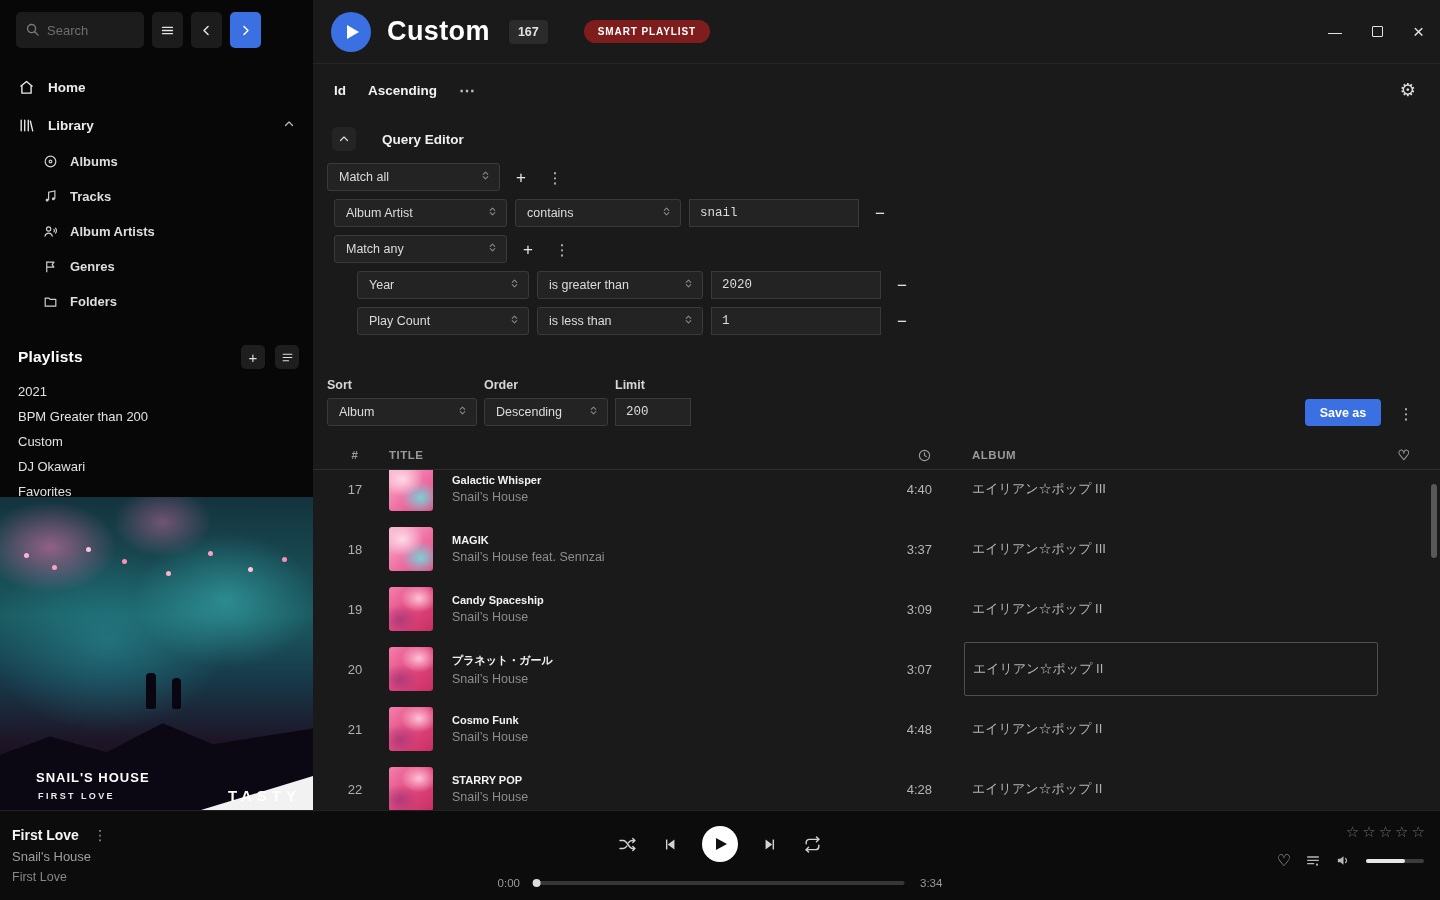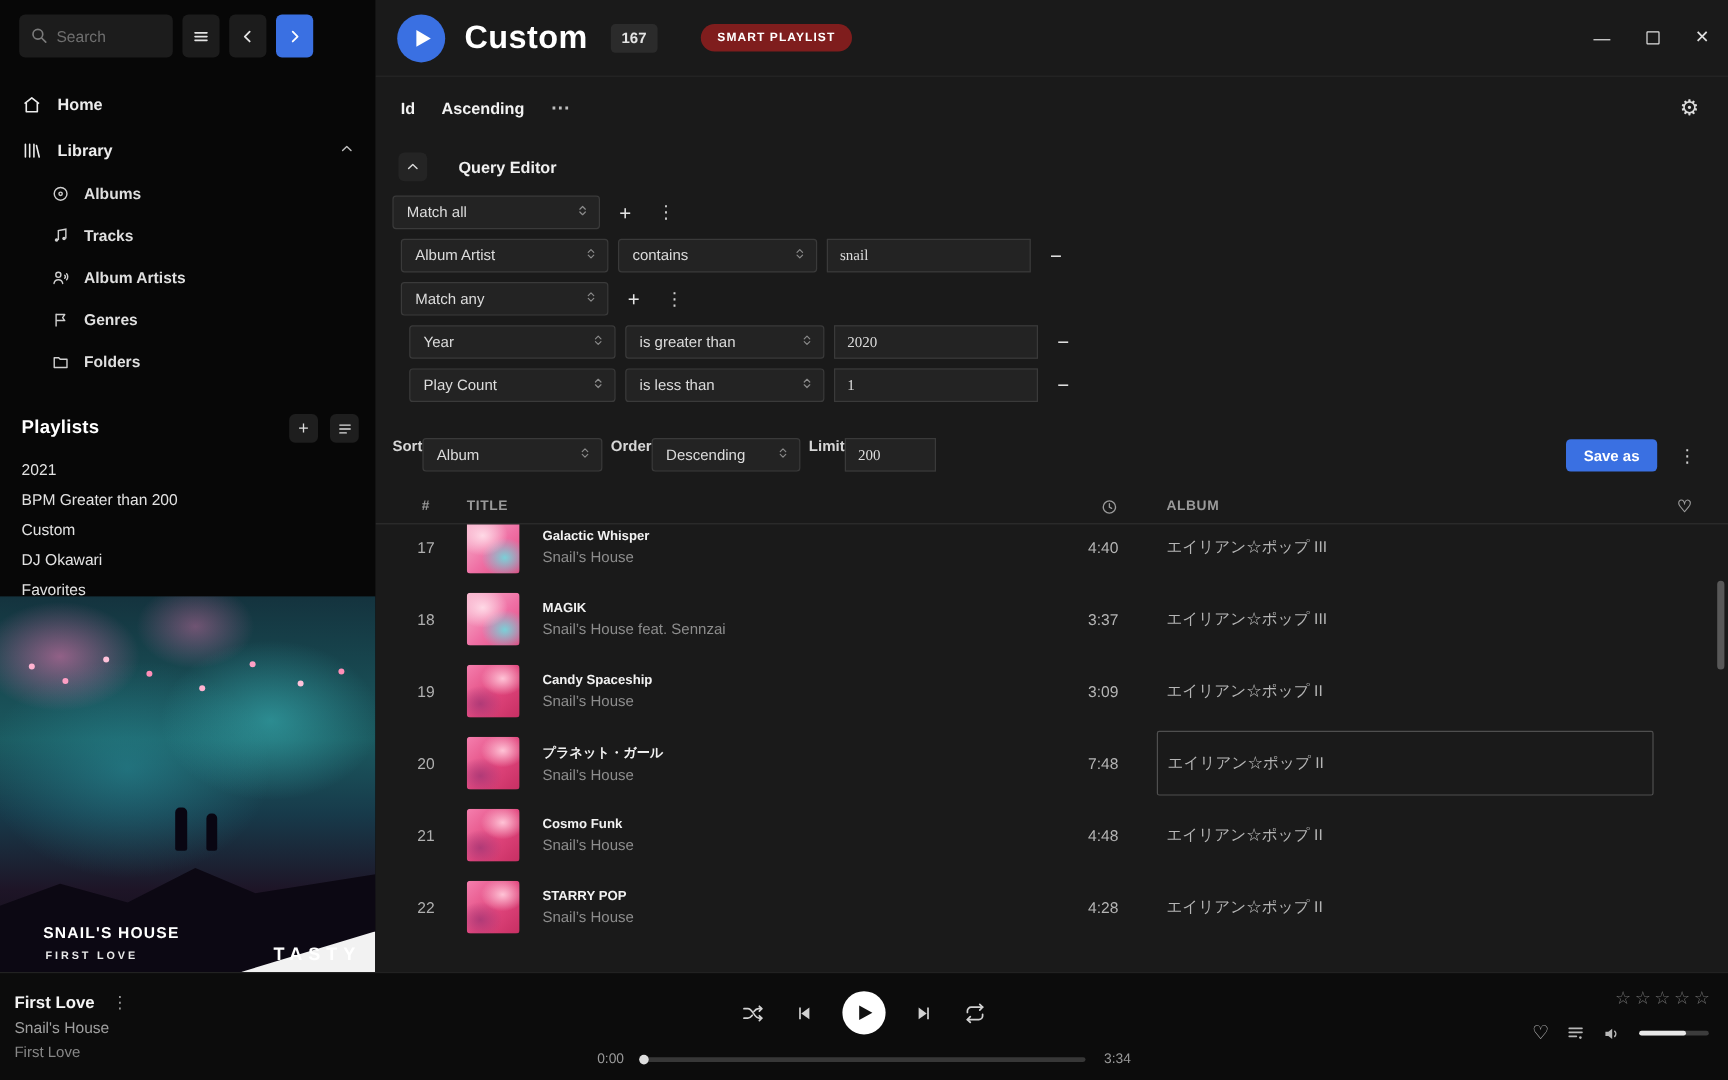--- a/index.html
+++ b/index.html
@@ -69,29 +69,29 @@
   .sort-toolbar .tb { font-size:13.5px; font-weight:700; color:#f2f2f2; cursor:pointer; }
   .tb-more { color:#bdbdbd; font-size:16px; font-weight:700; cursor:pointer; }
   .tb-gear { margin-left:auto; font-size:18px; color:#dcdcdc; cursor:pointer; }
 
   .qe-head { display:flex; align-items:center; gap:26px; margin:11px 0 0 19px; height:24px; }
   .collapse-btn { width:24px; height:24px; border:none; border-radius:5px; background:#242424; color:#d8d8d8; display:flex; align-items:center; justify-content:center; cursor:pointer; }
   .qe-title { font-size:13.5px; font-weight:700; color:#f0f0f0; }
 
   .qe-rows { margin-top:12px; }
   .qe-row { display:flex; align-items:center; gap:8px; margin-bottom:8px; }
-  .ind0 { margin-left:14px; } .ind1 { margin-left:21px; } .ind2 { margin-left:28px; }
+  .ind0 { margin-left:14px; } .ind1 { margin-left:21px; } .ind2 { margin-left:44px; }
   .select { height:28px; background:#232323; border:1px solid #3a3a3a; border-radius:3px; display:flex; align-items:center; justify-content:space-between; padding:0 8px 0 11px; font-size:12.5px; color:#dcdcdc; cursor:pointer; }
   .select .updown { color:#8a8a8a; }
-  .text-input { height:28px; background:#232323; border:1px solid #3a3a3a; border-radius:0; color:#dcdcdc; font-size:12.5px; padding:0 10px; outline:none; font-family:Liberation Serif, serif; }
+  .text-input { height:28px; background:#232323; border:1px solid #3a3a3a; border-radius:0; color:#dcdcdc; font-size:12.5px; padding:0 10px; outline:none; font-family:Liberation Mono, monospace; }
   .icon-btn { min-width:26px; height:26px; border:none; border-radius:4px; background:transparent; color:#e6e6e6; font-size:17px; display:flex; align-items:center; justify-content:center; cursor:pointer; line-height:1; }
   .icon-btn.dots { font-size:15px; color:#cfcfcf; }
 
   .sort-row { display:flex; align-items:flex-end; margin:30px 0 0 0; padding:0 21px 0 14px; }
-  .grp { display:flex; flex-direction:row; }
+  .grp { display:flex; flex-direction:column;margin-top:13px; }
   .grp + .grp { margin-left:7px; }
   .grp-label { font-size:12.5px; font-weight:600; color:#d6d6d6; margin-bottom:6px; }
   .save-btn { margin-left:auto; width:76px; height:27px; border:none; border-radius:4px; background:var(--accent,#3a70e2); color:#fff; font-size:12.5px; font-weight:700; cursor:pointer; font-family:inherit; }
   .sort-row .icon-btn { margin-left:12px; }
 
   
   .track-table { margin-top:15px; }
   .tgrid { display:grid; grid-template-columns:56px 66px 1fr 70px 448px 48px; align-items:center; padding:0 12px 0 14px; }
   .thead { height:29px; border-bottom:1px solid #2e2e2e; color:#9a9a9a; font-size:11.5px; font-weight:700; letter-spacing:.5px; }
   .thead .h-num { text-align:center; cursor:pointer; }
@@ -477,21 +477,21 @@
 
         <div class="tgrid trow">
           <div class="c-num">20</div>
           <div>
               <div class="thumb thumb-b"></div>
             </div>
           <div class="c-title">
             <div class="t1">プラネット・ガール</div>
             <div class="t2">Snail’s House</div>
           </div>
-          <div class="c-time">7:48</div>
+          <div class="c-time">3:07</div>
           <div class="c-album boxed">
             <div class="album-box">
                 <span>エイリアン☆ポップ II</span>
               </div>
           </div>
           <div></div>
         </div>
 
         <div class="tgrid trow">
           <div class="c-num">21</div>

